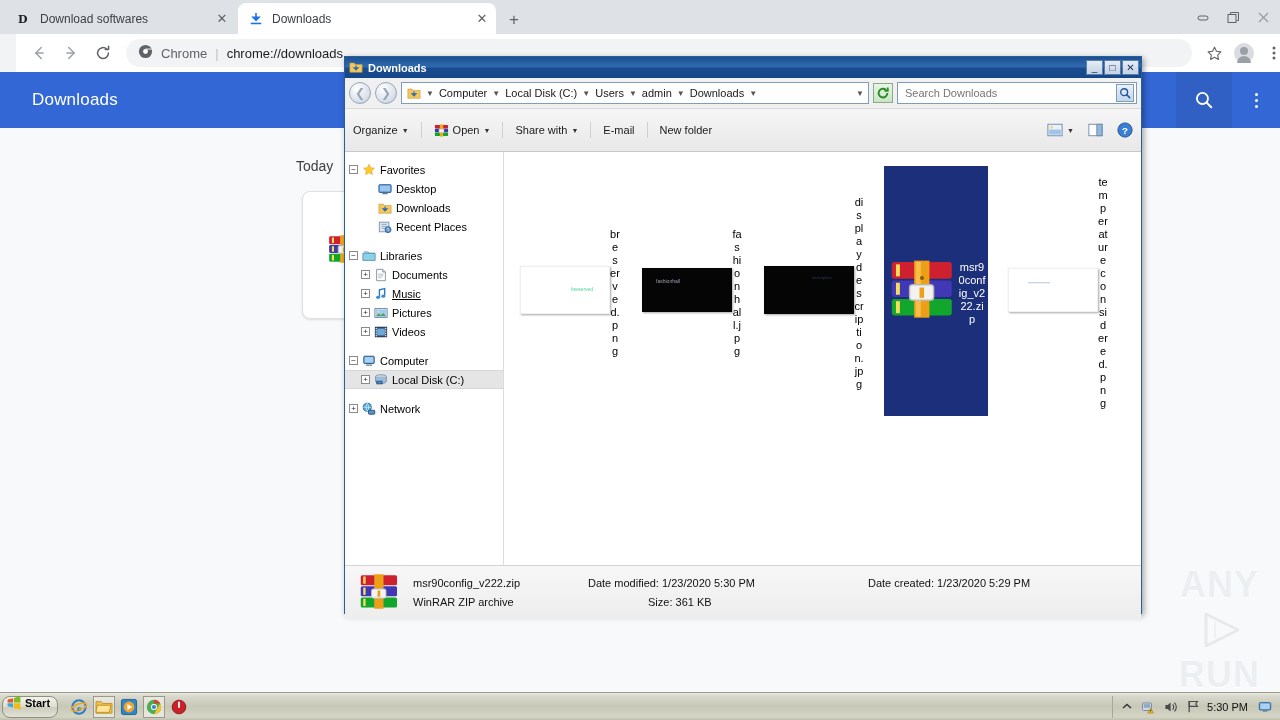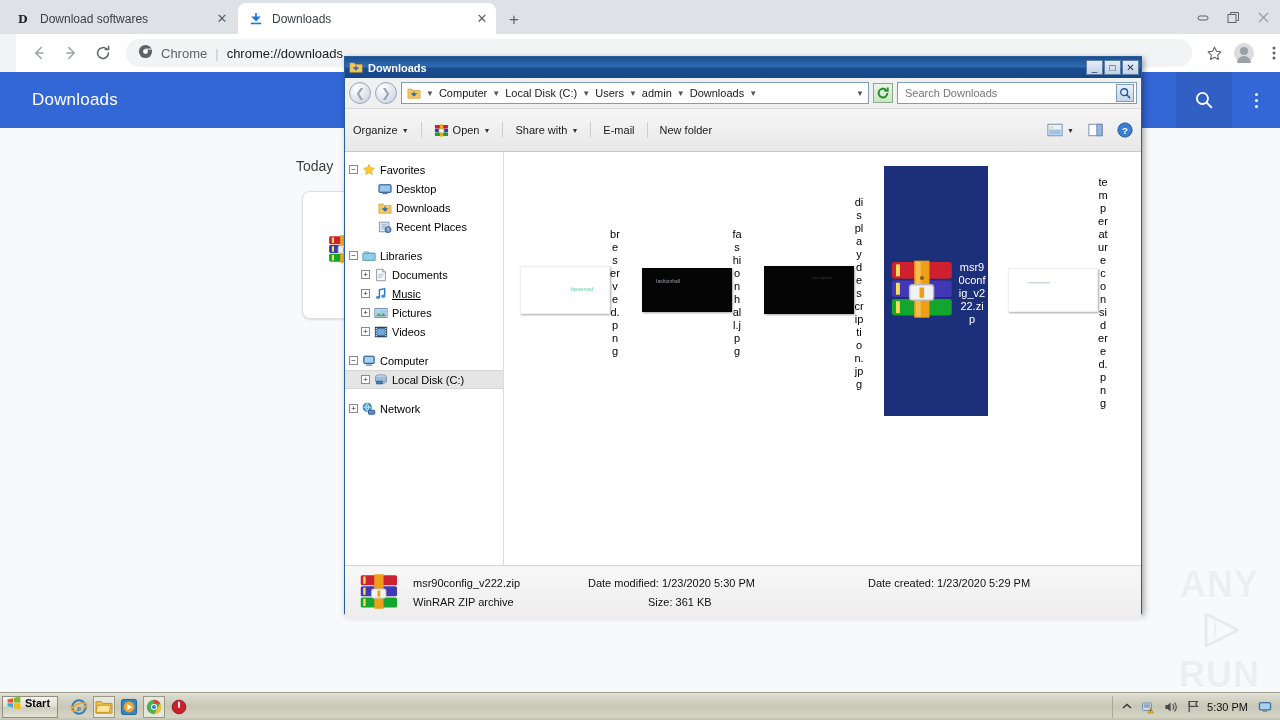--- a/index.html
+++ b/index.html
@@ -191,21 +191,21 @@
 
   
   #taskbar {
     position:absolute; left:0; bottom:0; width:1280px; height:28px;
     background:linear-gradient(to bottom,#e8e8e0 0%,#d8d8cc 12%,#c8c8b8 50%,#d5d5c6 88%,#bfbfae 100%);
     border-top:1px solid #9a9a8a; display:flex; align-items:center; padding:0 2px;
   }
   .startbtn {
     display:flex; align-items:center; gap:3px; height:22px; padding:0 7px 8px 3px;
     background:linear-gradient(to bottom,#f4f4ec,#ddddd0 48%,#cdcdbd 52%,#e2e2d6);
-    border:1px solid #8f8f7f; border-radius:0; font-size:11px; font-weight:bold; color:#000;
+    border:1px solid #8f8f7f; border-radius:8px; font-size:11px; font-weight:bold; color:#000;
   }
   .qlaunch { display:flex; align-items:center; gap:3px; margin-left:10px; }
   .qbtn { width:22px; height:22px; display:flex; align-items:center; justify-content:center; }
   .qbtn.active { border:1px solid #9a9a8a; background:rgba(255,255,255,.45); }
   .tb-fill { flex:1; }
   .tray {
     display:flex; align-items:center; gap:6px; height:22px; padding:0 6px;
     border-left:1px solid #a9a99a; font-size:11px; color:#111;
   }
   .tray-ico { width:16px; height:16px; display:flex; align-items:center; justify-content:center; }

